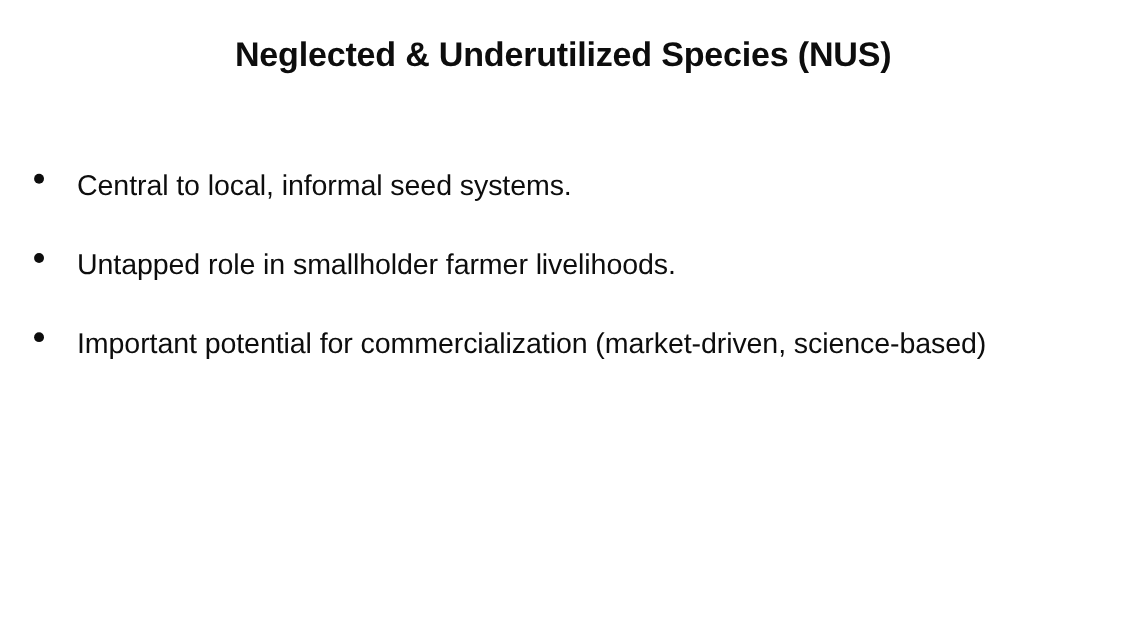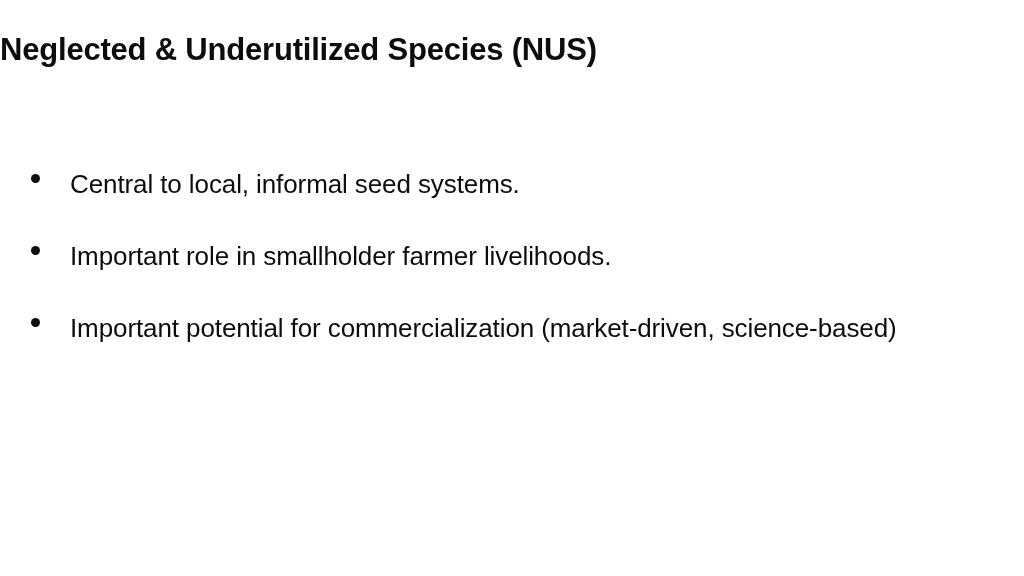--- a/index.html
+++ b/index.html
@@ -20,32 +20,32 @@
     height: 576px;
     background: #ffffff;
     box-sizing: border-box;
   }
 
   .slide-title {
     position: absolute;
     top: 30px;
     left: 0;
     width: 1024px;
-    text-align: left;
+    text-align: center;
     font-size: 31px;
     font-weight: bold;
     color: #0d0d0d;
     letter-spacing: -0.2px;
     line-height: 40px;
     white-space: nowrap;
   }
 
   .bullet-list {
     position: absolute;
-    top: 168px;
+    top: 152px;
     left: 0;
     width: 932px;
   }
 
   .bullet-item {
     position: relative;
     height: 72px;
     padding-left: 70px;
     box-sizing: border-box;
   }
@@ -79,21 +79,21 @@
 
   <div class="bullet-list">
 
     <div class="bullet-item">
       <span class="bullet-marker"></span>
       <span class="bullet-text">Central to local, informal seed systems.</span>
     </div>
 
     <div class="bullet-item">
       <span class="bullet-marker"></span>
-      <span class="bullet-text">Important role in smallholder farmer livelihoods.</span>
+      <span class="bullet-text">Untapped role in smallholder farmer livelihoods.</span>
     </div>
 
     <div class="bullet-item">
       <span class="bullet-marker"></span>
       <span class="bullet-text">Important potential for commercialization (market-driven, science-based)</span>
     </div>
 
   </div>
 
 </div>

